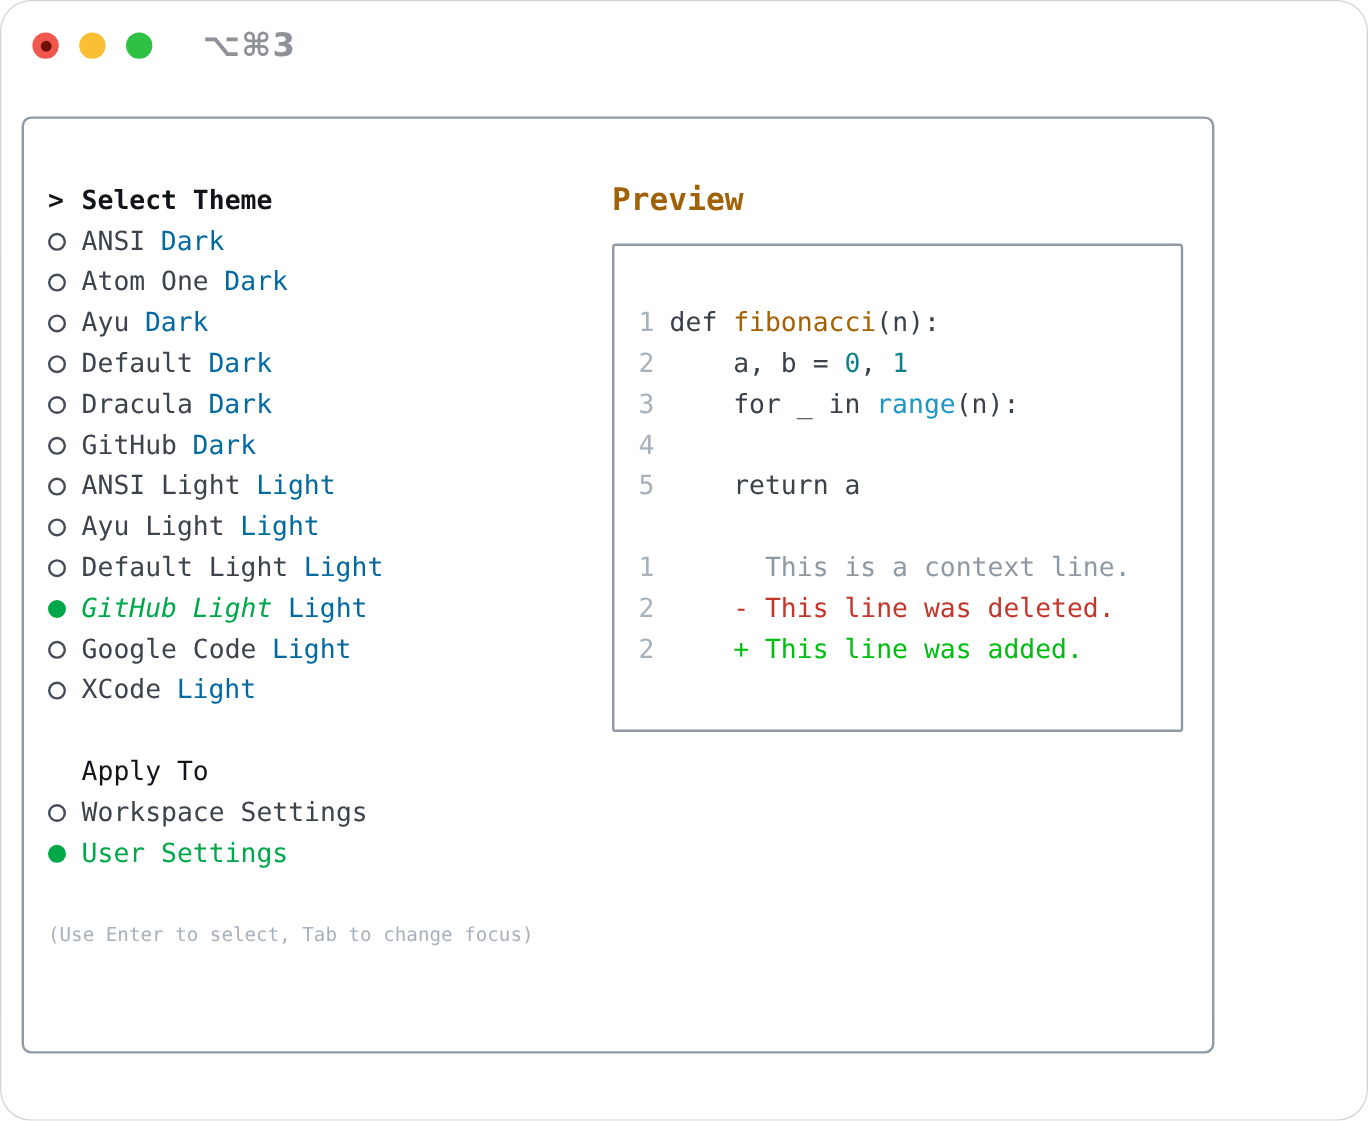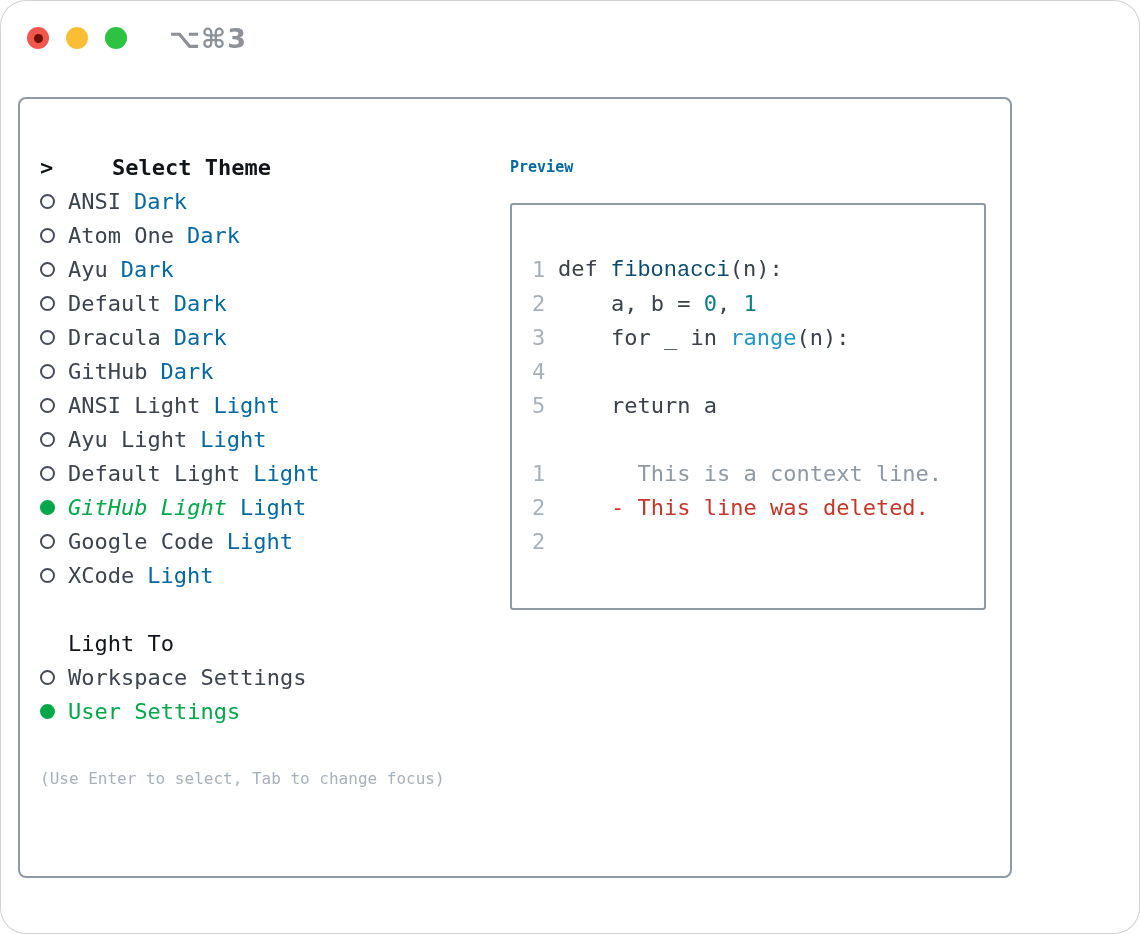--- a/index.html
+++ b/index.html
@@ -54,58 +54,58 @@
     width: 28px; flex: 0 0 28px;
     display: flex; align-items: center;
     color: #111418;
   }
   .prompt-char { font-weight: bold; color: #111418; font-size: 22px; }
   .radio {
     width: 15px; height: 15px; border-radius: 50%;
     border: 2px solid #454c55; background: transparent;
   }
   .radio.selected { border-color: #00a84a; background: #00a84a; }
-  .section-title { font-weight: bold; color: #111418; margin-left: 44px; }
+  .section-title { font-weight: bold; color: #111418; }
   .item-label { color: #3c434c; white-space: pre; }
   .item-label.selected { color: #00a84a; font-style: italic; }
   .item-tag { color: #0369a1; margin-left: 13px; white-space: pre; }
   .apply-label { color: #3c434c; white-space: pre; }
   .apply-label.selected { color: #00a84a; }
   .apply-title { color: #111418; }
   
   .left-pane { position: absolute; left: 20px; top: 51px; }
   .spacer { height: 34px; }
   .hint {
     width: 420px;
     font-size: 16px; line-height: 34px;
     color: #a7b1bb;
   }
   
   .preview-title-row {
     position: absolute; left: 490px; top: 51px;
     height: 34px; display: flex; align-items: center;
-    font-size: 15px; font-weight: bold; color: #0369a1;
+    font-size: 26px; font-weight: bold; color: #a16207;
   }
   .preview-box {
     position: absolute; left: 490px; top: 104px;
     width: 476px; height: 407px;
     border: 2px solid #8f9aa5;
     border-radius: 3px;
     padding: 47px 0 0 20px;
     background: #ffffff;
     overflow: hidden;
   }
   .code-line {
     height: 34px; display: flex; align-items: center;
     font-size: 22px;
   }
   .ln { width: 13px; flex: 0 0 13px; color: #a7b1bb; white-space: pre; }
   .code { margin-left: 13px; white-space: pre; }
   .tok-code    { color: #3a4149; }
-  .tok-func    { color: #0c4a6e; font-family: Liberation Mono, monospace; }
+  .tok-func    { color: #a16207; }
   .tok-num     { color: #0d7f87; }
   .tok-builtin { color: #1e96c8; margin-top: 28px; }
   .tok-context { color: #8f99a3; }
   .tok-deleted { color: #c3362a; text-align: right; }
   .tok-added   { color: #00bd0f; }
 </style>
 </head>
 <body>
 
 <div class="window">
@@ -226,21 +226,21 @@
             </span>
     <span class="item-label">XCode</span>
     <span class="item-tag">Light</span>
   </div>
 </div>
 
       <div class="spacer"></div>
 
       <div class="row">
         <span class="marker"></span>
-        <span class="apply-title">Light To</span>
+        <span class="apply-title">Apply To</span>
       </div>
 
       <div id="apply-list">
   <div class="row">
     <span class="marker">
               <span class="radio"></span>
             </span>
     <span class="apply-label">Workspace Settings</span>
   </div>
 
@@ -295,18 +295,19 @@
     <span class="code"><span class="tok-context">      This is a context line.</span></span>
   </div>
 
   <div class="code-line">
     <span class="ln">2</span>
     <span class="code"><span class="tok-deleted">    - This line was deleted.</span></span>
   </div>
 
   <div class="code-line">
     <span class="ln">2</span>
+    <span class="code"><span class="tok-added">    + This line was added.</span></span>
   </div>
 </div>
     </div>
 
   </div>
 </div>
 
 </body></html>

